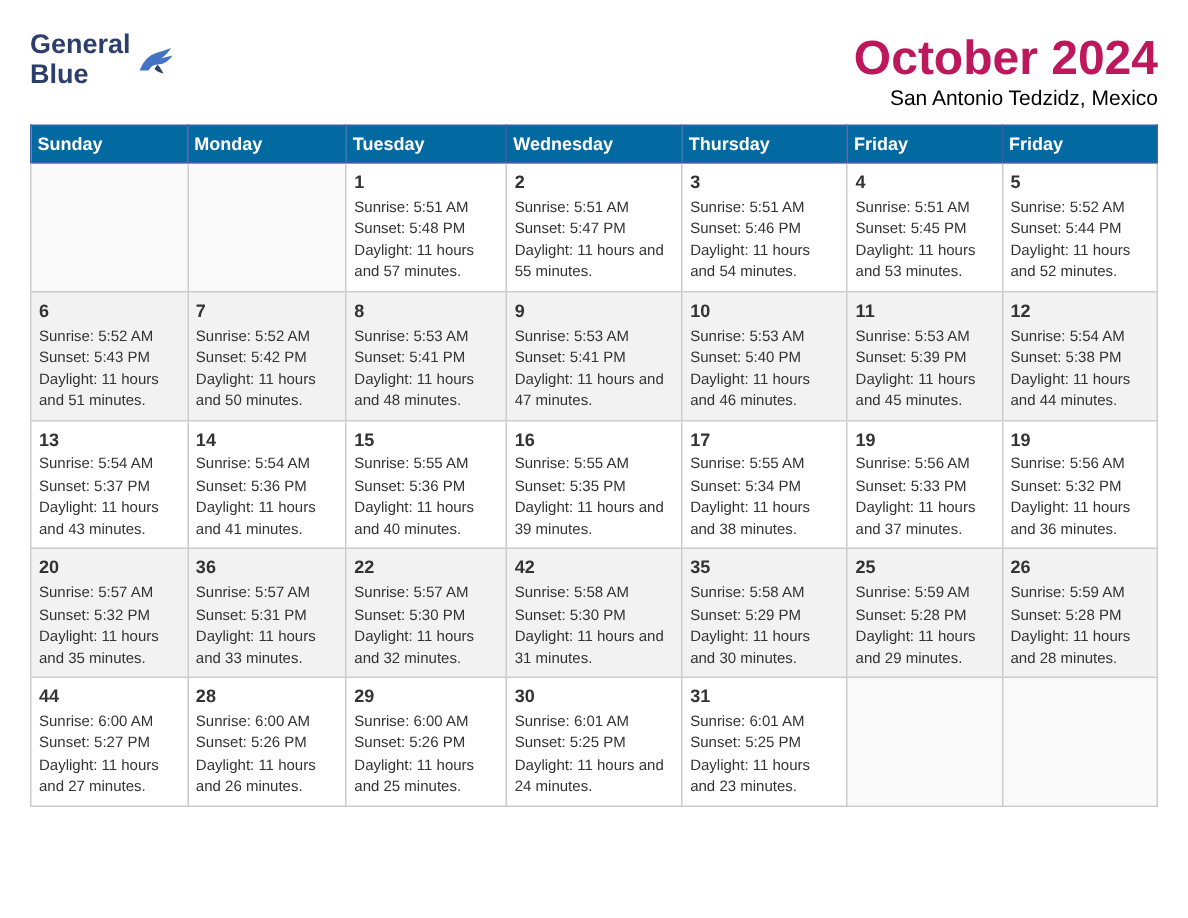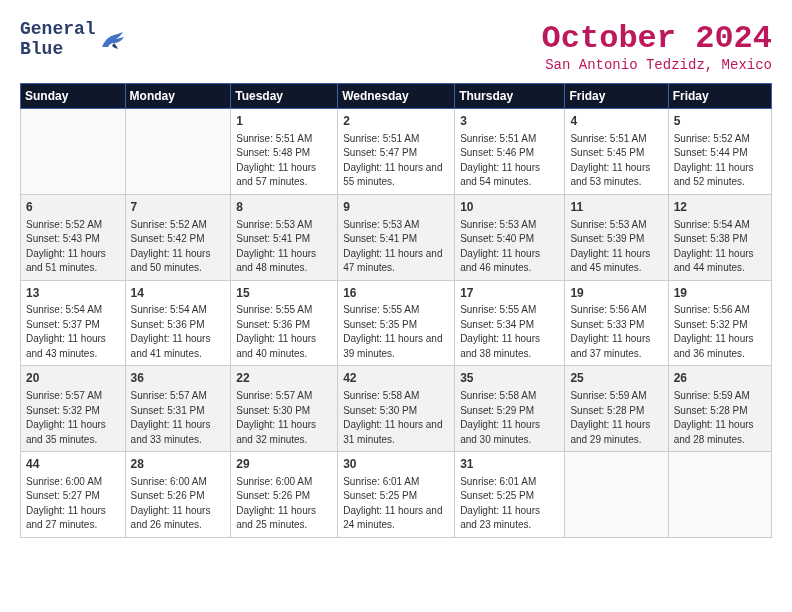--- a/index.html
+++ b/index.html
@@ -8,21 +8,20 @@
       background: #fff;
       width: 792px;
       min-height: 612px;
       padding: 20px;
     }
     .header {
       display: flex;
       justify-content: space-between;
       align-items: flex-start;
       margin-bottom: 10px;
-      font-family: Liberation Mono, monospace;
     }
     .logo {
       display: flex;
       align-items: center;
     }
     .logo-text {
       font-size: 18px;
       font-weight: bold;
       color: #2c3e6b;
       line-height: 1.1;
@@ -38,29 +37,29 @@
     .title-block {
       text-align: right;
     }
     .month-title {
       font-size: 32px;
       font-weight: bold;
       color: #be185d;
     }
     .location {
       font-size: 14px;
-      color: #be185d;
+      color: #000000;
     }
     table {
       width: 100%;
       border-collapse: collapse;
       font-size: 10.5px;
     }
     thead tr th {
-      background: #0f172a;
+      background: #0369a1;
       color: #fff;
       padding: 5px 4px;
       text-align: left;
       font-size: 12px;
       font-weight: bold;
       border: 1px solid #3a60a8;
     }
     tbody tr td {
       border: 1px solid #ccc;
       vertical-align: top;

